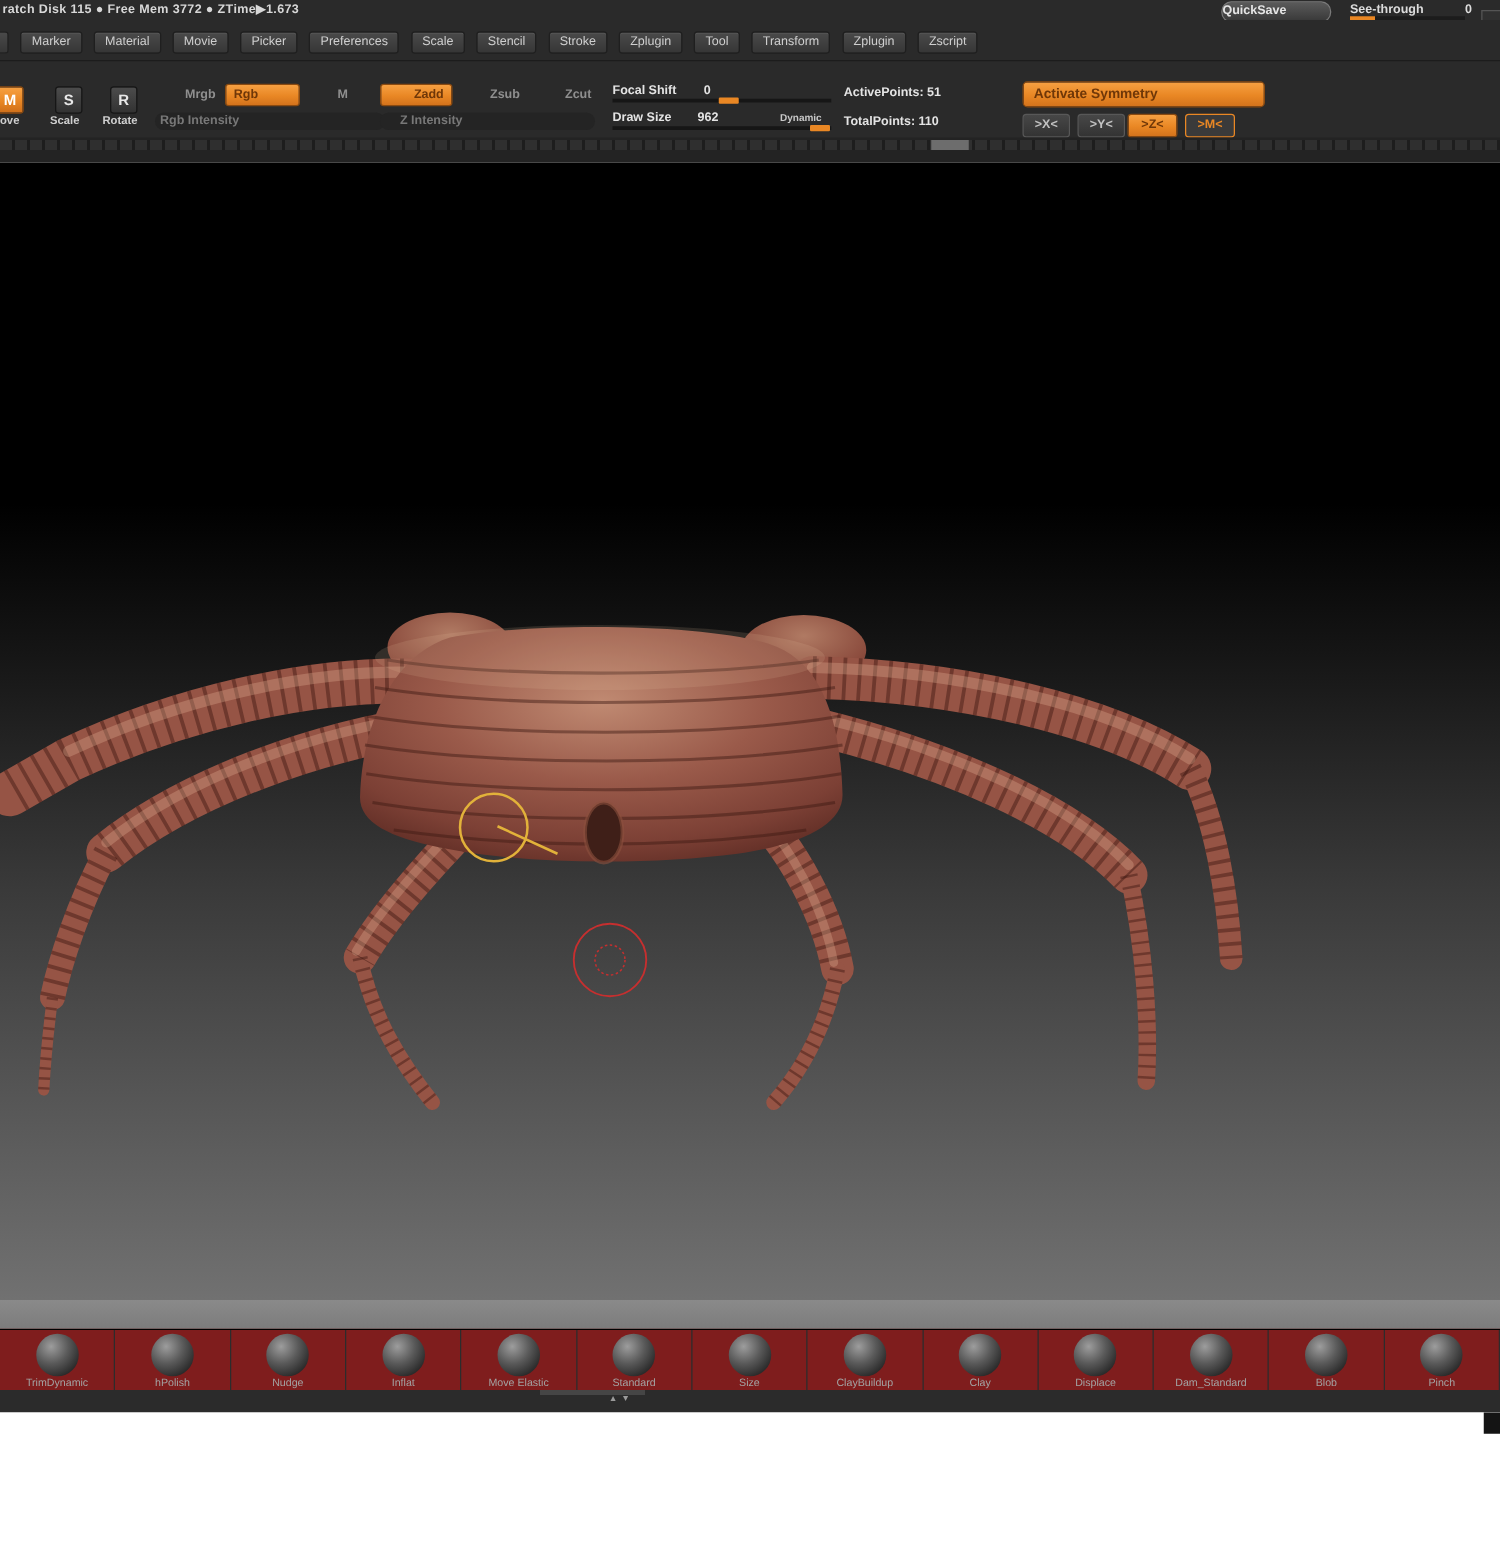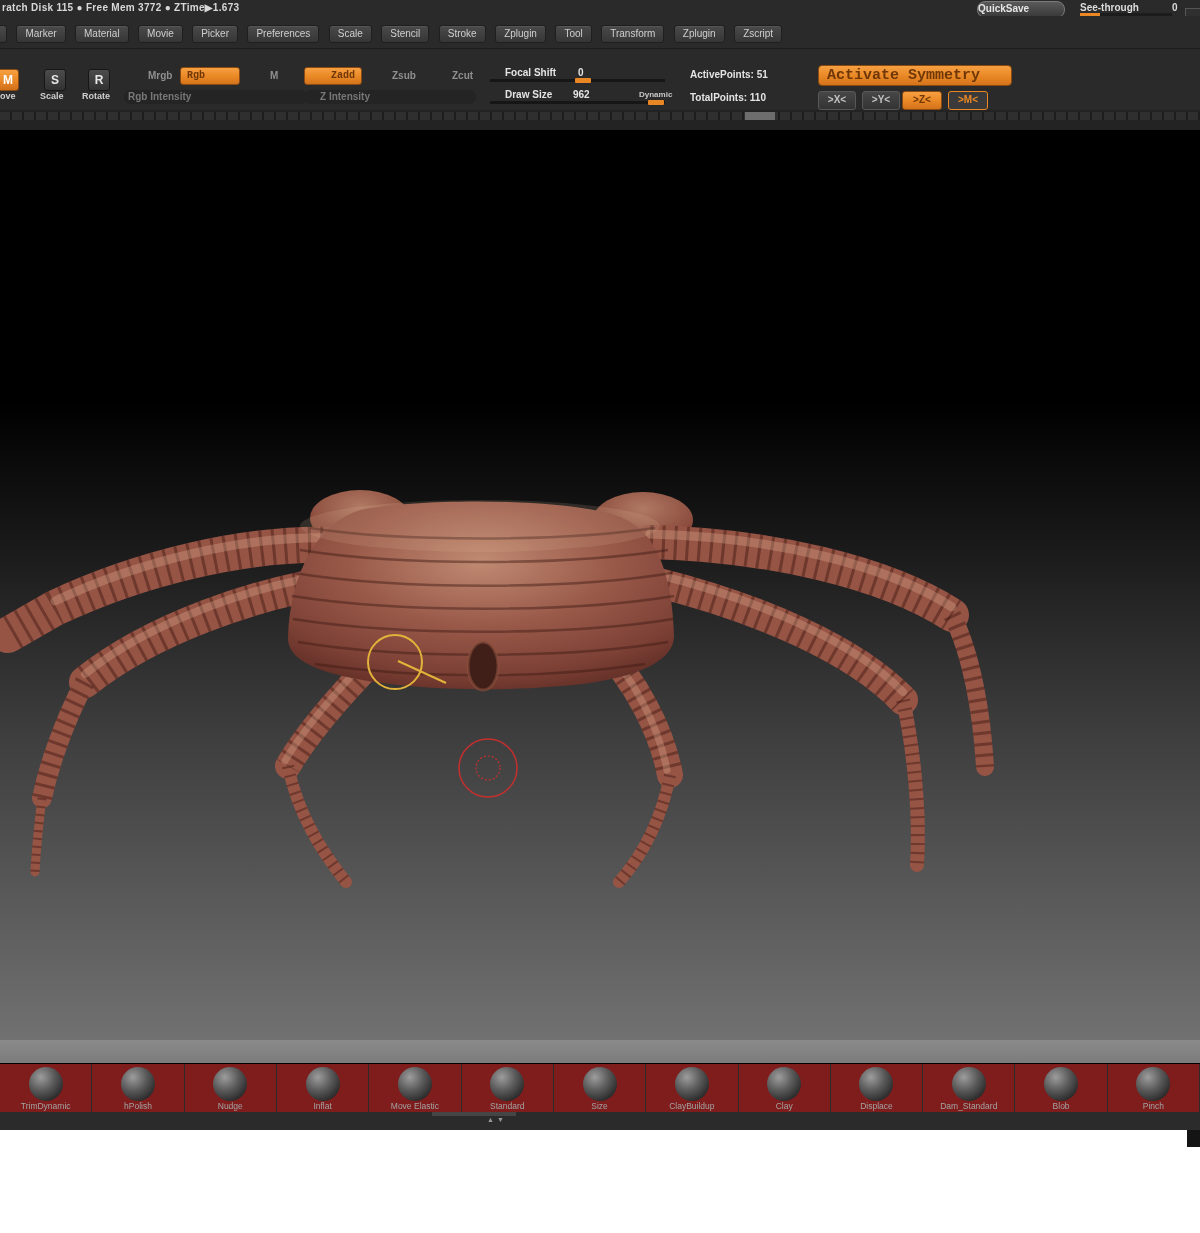--- a/index.html
+++ b/index.html
@@ -33,35 +33,35 @@
     color:#cfcfcf;font-size:10px;line-height:16px;cursor:pointer;box-shadow:inset 0 1px rgba(255,255,255,.07);}
 
   
   .toolbar{left:0;top:48px;width:1200px;height:62px;background:#2a2a2a;border-top:1px solid #1c1c1c;}
   .xf-box{top:20px;width:20px;height:20px;border-radius:3px;text-align:center;line-height:20px;
     font-size:12px;font-weight:bold;cursor:pointer;}
   .xf-box.active{background:linear-gradient(180deg,#f6a042,var(--accent,#e98724) 55%,#cf6f1a);color:#fff;border:1px solid #8a4a10;}
   .xf-box.idle{background:linear-gradient(180deg,#4c4c4c,#323232);color:#e8e8e8;border:1px solid #161616;}
   .xf-label{top:42px;font-size:9px;font-weight:bold;color:#cfcfcf;}
   .gray-label{font-size:10px;font-weight:bold;color:#8f8f8f;margin-left:24px;}
-  .white-label{font-size:10px;font-weight:bold;color:#e4e4e4;margin-left:15px;}
+  .white-label{font-size:10px;font-weight:bold;color:#e4e4e4;}
   .orange-btn{height:16px;border-radius:3px;border:1px solid #8a4a10;
     background:linear-gradient(180deg,#f6a042,var(--accent,#e98724) 55%,#d3731c);
-    color:var(--accent_text,#6f3708);font-size:10px;font-weight:bold;line-height:15px;padding:0 6px;cursor:pointer;font-family:Liberation Mono, monospace;}
+    color:var(--accent_text,#6f3708);font-size:10px;font-weight:bold;line-height:15px;padding:0 6px;cursor:pointer;}
   .dis-track{height:14px;border-radius:7px;background:#242424;color:#787878;
     font-size:10px;font-weight:bold;line-height:14px;padding-left:4px;}
   .slider-track{height:3px;background:#161616;cursor:pointer;}
   .slider-knob{position:absolute;top:-1px;width:16px;height:5px;background:var(--accent,#e98724);border-radius:1px;}
   .sym-btn{top:42px;height:17px;border-radius:3px;font-size:10px;font-weight:bold;
     text-align:center;line-height:16px;cursor:pointer;}
   .sym-btn.idle{background:linear-gradient(180deg,#474747,#333);border:1px solid #585858;color:#c3c3c3;}
   .sym-btn.active{background:linear-gradient(180deg,#f6a042,var(--accent,#e98724) 55%,#d3731c);border:1px solid #8a4a10;color:var(--accent_text,#6f3708);}
   .sym-btn.outline{background:#3a3a3a;border:1px solid var(--accent,#e98724);color:var(--accent,#e98724);}
   .act-sym{left:818px;top:16px;width:178px;height:19px;border-radius:4px;text-align:left;padding-left:8px;
-    font-size:15px;line-height:19px;}
+    font-size:11px;line-height:19px;}
 
   
   .tickstrip{left:0;top:110px;width:1200px;height:20px;background:#232323;}
   .ticks{left:0;top:2px;width:1200px;height:8px;
     background:repeating-linear-gradient(90deg,#2f2f2f 0 10px,#1d1d1d 10px 12px);}
   .tick-thumb{left:745px;top:2px;width:30px;height:8px;background:#6d6d6d;}
 
   
   .canvas{left:0;top:130px;width:1200px;height:910px;cursor:crosshair;
     background:linear-gradient(180deg,#000 0%,#000 30%,#151515 43%,#3a3a3a 64%,#717171 100%);}

